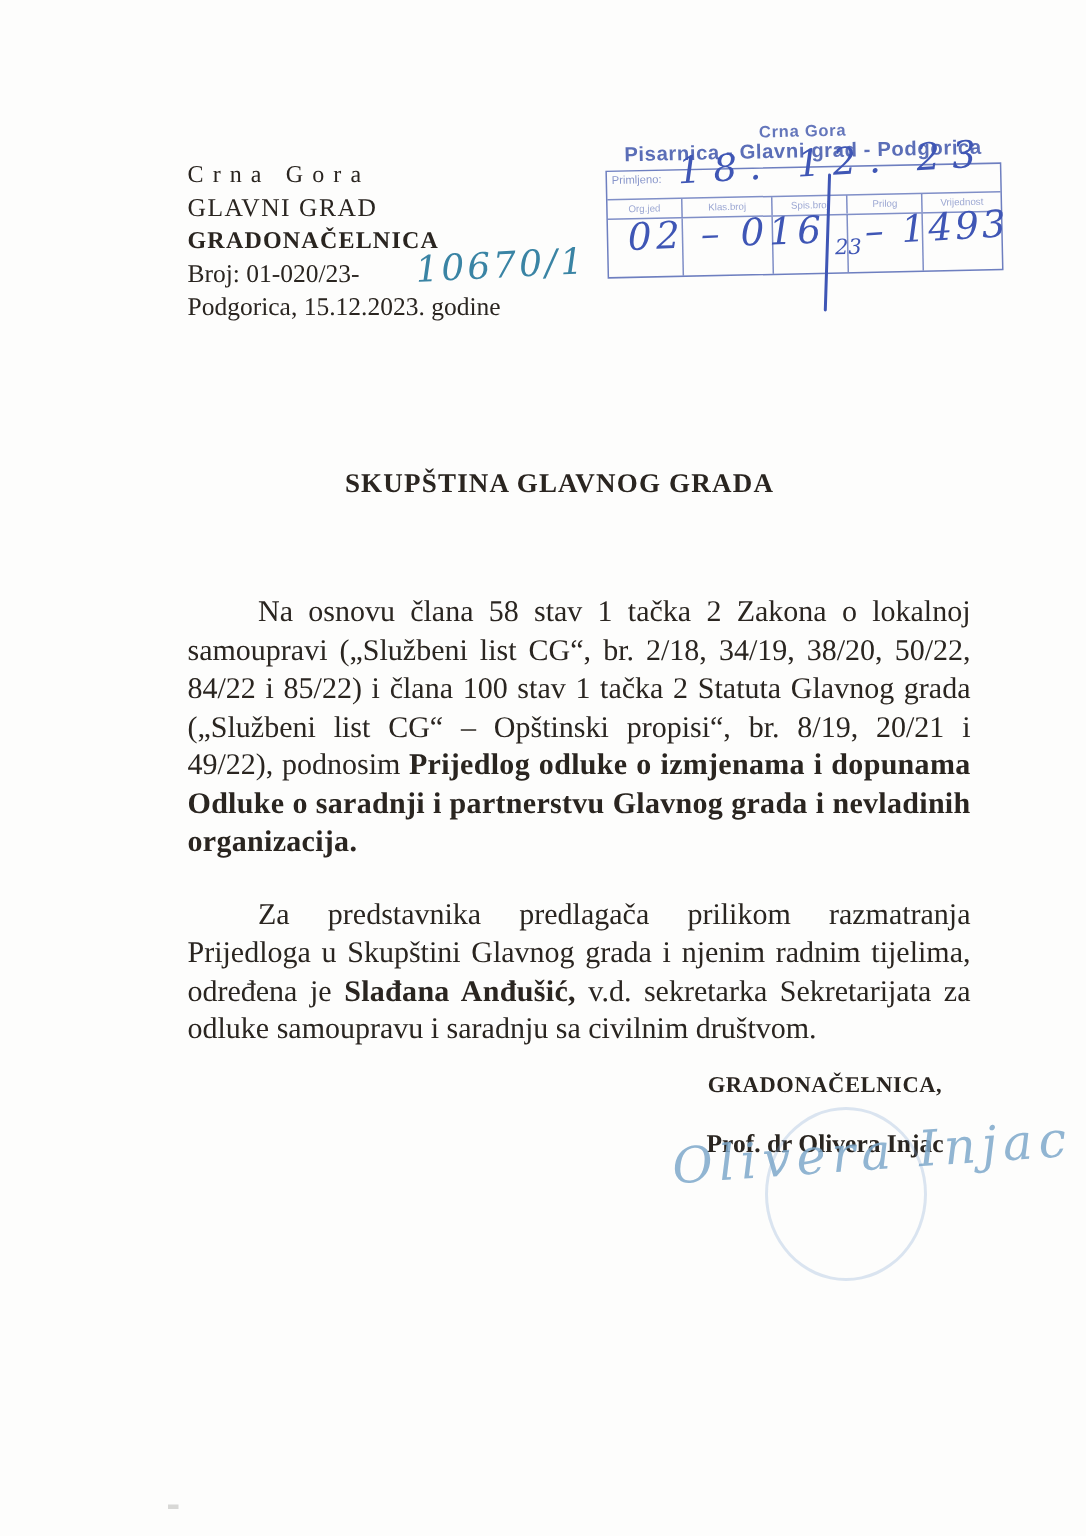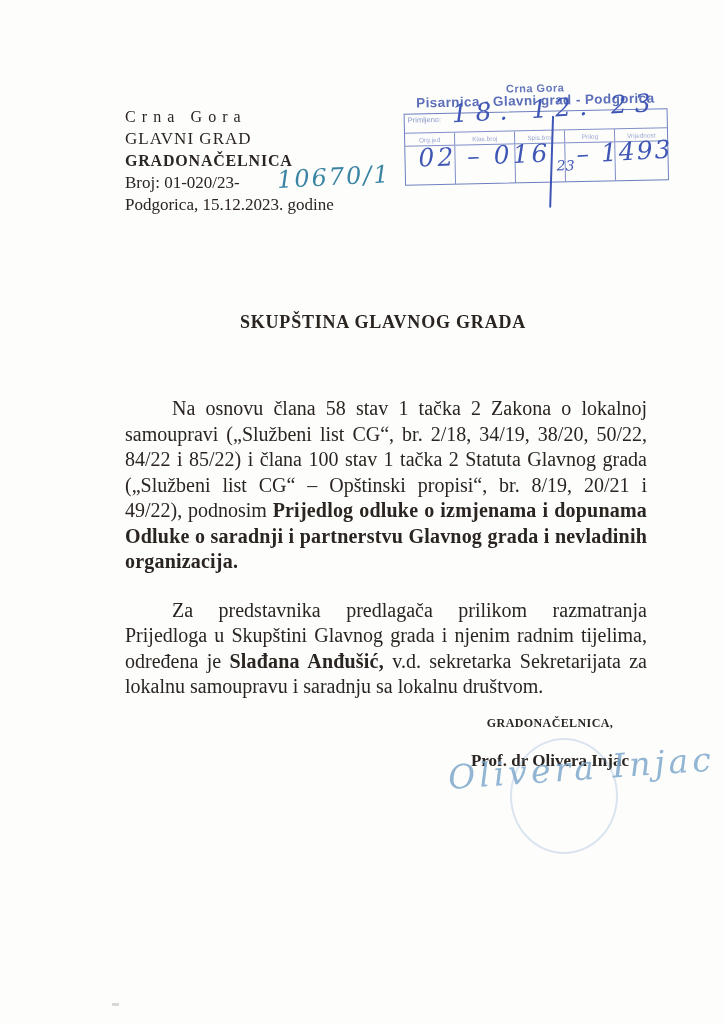--- a/index.html
+++ b/index.html
@@ -43,33 +43,33 @@
 
   .hw { font-family:"DejaVu Serif", serif; font-style:italic; color:#3f56b5; white-space:nowrap; }
   .stamp .hw-date  { position:absolute; left:48px; top:12px; font-size:25px; letter-spacing:8px; transform:rotate(-2deg); }
   .stamp .hw-left  { position:absolute; left:14px; top:58px; font-size:25px; letter-spacing:3px; transform:rotate(-1deg); }
   .stamp .hw-mid   { position:absolute; left:152px; top:76px; font-size:14px; }
   .stamp .hw-right { position:absolute; left:172px; top:57px; font-size:25px; letter-spacing:2px; transform:rotate(-2deg); }
   .stamp .hw-stroke{ position:absolute; left:146px; top:34px; width:2px; height:92px;
                      background:#3f56b5; transform:rotate(3deg); border-radius:1px; }
 
   
-  .title-block { position:absolute; left:122px; top:312px; width:522px; }
+  .title-block { position:absolute; left:112px; top:312px; width:522px; }
   .title-main { text-align:center; font-weight:bold; font-size:18px; letter-spacing:.8px; }
   .title-sub  { text-align:right; font-size:17px; letter-spacing:1.5px; text-decoration:underline; margin-top:3px; padding-right:2px; }
 
   
   .bodytext { position:absolute; left:125px; top:396px; width:522px;
               font-size:20px; line-height:25.5px; text-align:justify; }
   .bodytext p { margin:0 0 23px 0; text-indent:47px; }
   .bodytext b { letter-spacing:.2px; }
 
   
   .sig-block { position:absolute; left:440px; top:716px; width:220px; text-align:center; }
-  .sig-title { font-weight:bold; font-size:12px; letter-spacing:.4px; }
+  .sig-title { font-weight:bold; font-size:15px; letter-spacing:.4px; }
   .sig-name  { font-weight:bold; font-size:17px; margin-top:20px; }
   .sig-round-stamp {
     position:absolute; left:70px; top:22px; width:104px; height:112px;
     border:2px solid rgba(130,165,210,.28); border-radius:50%;
   }
   .sig-hand {
     position:absolute; left:8px; top:34px; width:230px;
     font-family:"DejaVu Serif", serif; font-style:italic;
     font-size:33px; letter-spacing:4px; color:#7fa9cb;
     transform:rotate(-4deg); opacity:.85; white-space:nowrap;
@@ -131,21 +131,21 @@
     <span class="hw hw-right">– 1493</span>
     <span class="hw-stroke"></span>
   </div>
 
   <div class="title-block">
     <div class="title-main">SKUPŠTINA GLAVNOG GRADA</div>
   </div>
 
   <div class="bodytext">
     <p><span>Na osnovu člana 58 stav 1 tačka 2 Zakona o lokalnoj samoupravi („Službeni list CG“, br. 2/18, 34/19, 38/20, 50/22, 84/22 i 85/22) i člana 100 stav 1 tačka 2 Statuta Glavnog grada („Službeni list CG“ – Opštinski propisi“, br. 8/19, 20/21 i 49/22),  podnosim </span><b>Prijedlog odluke o izmjenama i dopunama Odluke o saradnji i partnerstvu Glavnog grada i nevladinih organizacija.</b></p>
-    <p><span>Za predstavnika predlagača prilikom razmatranja Prijedloga u Skupštini Glavnog grada i njenim radnim tijelima, određena je </span><b>Slađana Anđušić,</b><span> v.d. sekretarka Sekretarijata za lokalnu samoupravu i saradnju sa lokalnu društvom.</span></p>
+    <p><span>Za predstavnika predlagača prilikom razmatranja Prijedloga u Skupštini Glavnog grada i njenim radnim tijelima, određena je </span><b>Slađana Anđušić,</b><span> v.d. sekretarka Sekretarijata za odluke samoupravu i saradnju sa civilnim društvom.</span></p>
   </div>
 
   <div class="sig-block">
     <div class="sig-title">GRADONAČELNICA,</div>
     <div class="sig-name">Prof. dr Olivera Injac</div>
     <div class="sig-round-stamp"></div>
     <div class="sig-hand">Olivera Injac</div>
   </div>
 
   <div class="scan-artifact"></div>

